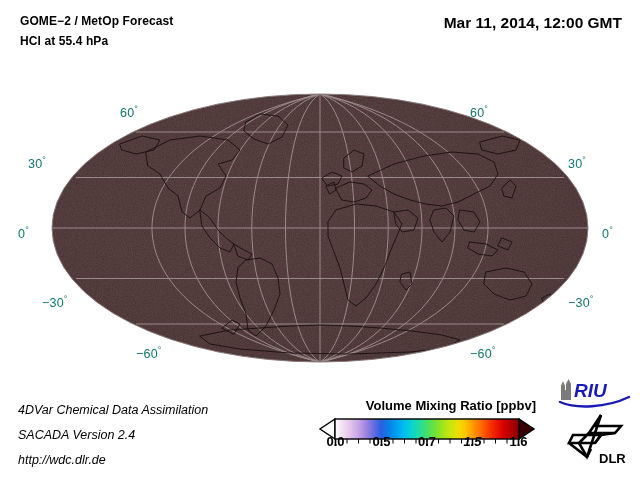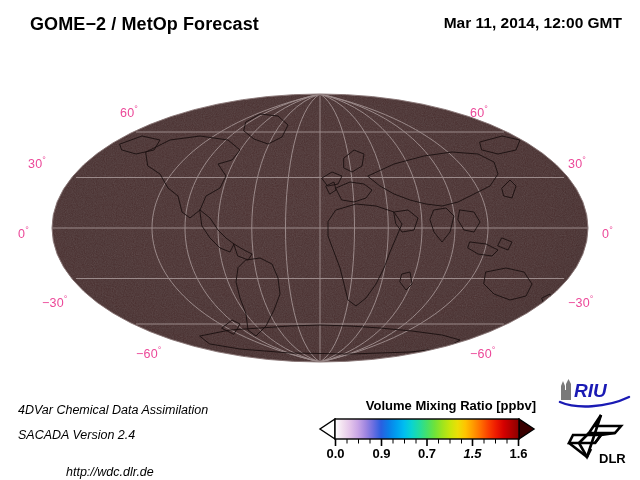--- a/index.html
+++ b/index.html
@@ -12,23 +12,23 @@
     width: 640px;
     height: 480px;
     background: #ffffff;
     font-family: "Liberation Sans", sans-serif;
     overflow: hidden;
   }
 
   
   .hdr-left {
     position: absolute;
-    left: 30px;
+    left: 20px;
     top: 14px;
-    font-size: 18px;
+    font-size: 12px;
     font-weight: bold;
     color: #000000;
     letter-spacing: 0.1px;
     white-space: nowrap;
   }
   .hdr-left .line2 {
     margin-top: 6px;
   }
   .hdr-right {
     position: absolute;
@@ -61,21 +61,21 @@
   #globe-svg {
     display: block;
     width: 540px;
     height: 272px;
   }
 
   
   .lat-label {
     position: absolute;
     font-size: 12.5px;
-    color: #ec4899;
+    color: #0f766e;
     white-space: nowrap;
     letter-spacing: 0.2px;
   }
   .lat-label .deg {
     font-size: 9px;
     vertical-align: super;
     letter-spacing: 0;
   }
   .lat-left  { text-align: right; }
   .lat-right { text-align: left; }
@@ -84,21 +84,21 @@
   .footer-text {
     position: absolute;
     left: 18px;
     font-size: 12.5px;
     color: #000000;
     white-space: nowrap;
     font-style: italic;
   }
   #foot-l1 { top: 403px; }
   #foot-l2 { top: 428px; }
-  #foot-l3 { top: 465px; margin-left: 48px; }
+  #foot-l3 { top: 453px; }
 
   
   #cbar-block {
     position: absolute;
     left: 318px;
     top: 398px;
     width: 218px;
     height: 72px;
   }
   #cbar-title {
@@ -113,21 +113,21 @@
     white-space: nowrap;
   }
   #cbar-svg {
     position: absolute;
     left: 0;
     top: 20px;
     display: block;
   }
   .cbar-tick-label {
     position: absolute;
-    top: 48px;
+    top: 36px;
     font-size: 13px;
     font-weight: bold;
     color: #000000;
     transform: translateX(-50%);
     white-space: nowrap;
   }
 
   
   #riu-logo {
     position: absolute;
@@ -144,20 +144,21 @@
     height: 52px;
   }
 </style>
 </head>
 <body>
 
 <div id="page">
 
   <div class="hdr-left">
     <div>GOME−2 / MetOp Forecast</div>
+    <div class="line2">HCl at 55.4 hPa</div>
   </div>
 
   <div class="hdr-right">Mar 11, 2014, 12:00 GMT</div>
 
   <div id="map-area">
 
     <div id="globe-wrap">
       <svg id="globe-svg" viewBox="0 0 540 272" xmlns="http://www.w3.org/2000/svg">
         <defs>
           <clipPath id="ellipseClip">
@@ -342,21 +343,21 @@
           <line x1="132" y1="21" x2="132" y2="25.5"></line>
           <line x1="143.5" y1="21" x2="143.5" y2="25.5"></line>
           <line x1="166" y1="21" x2="166" y2="25.5"></line>
           <line x1="177.5" y1="21" x2="177.5" y2="25.5"></line>
           <line x1="189" y1="21" x2="189" y2="25.5"></line>
         </g>
       </g>
     </svg>
 
     <div class="cbar-tick-label" style="left:17.5px;">0.0</div>
-    <div class="cbar-tick-label" style="left:63.5px;">0.9</div>
+    <div class="cbar-tick-label" style="left:63.5px;">0.5</div>
     <div class="cbar-tick-label" style="left:109px;">0.7</div>
     <div class="cbar-tick-label" style="left:154.5px;font-style:italic;">1.5</div>
     <div class="cbar-tick-label" style="left:200.5px;">1.6</div>
   </div>
 
   <svg id="riu-logo" viewBox="0 0 74 30" xmlns="http://www.w3.org/2000/svg">
 
     <g fill="#7a7a7a">
       <path d="M3 22 L3 8 L5 3 L7 8 L7 22 Z"></path>
       <path d="M8 22 L8 6 L10.5 1 L13 6 L13 22 Z"></path>

